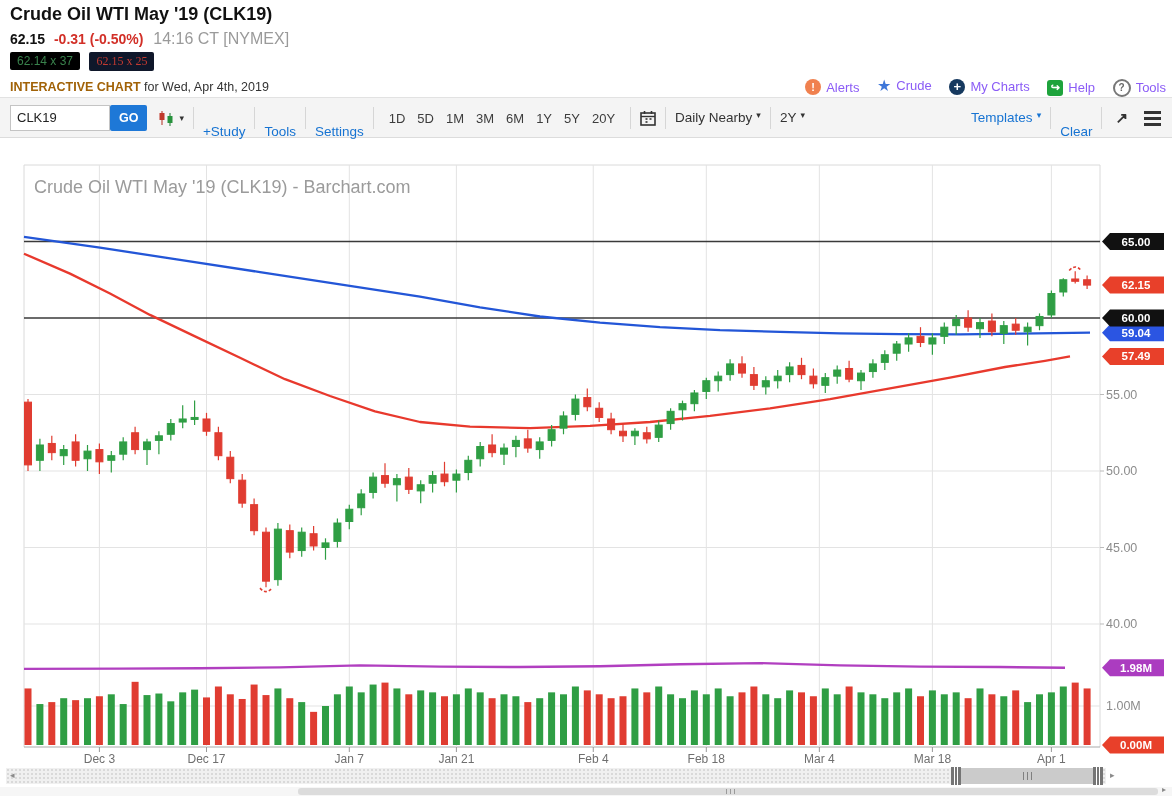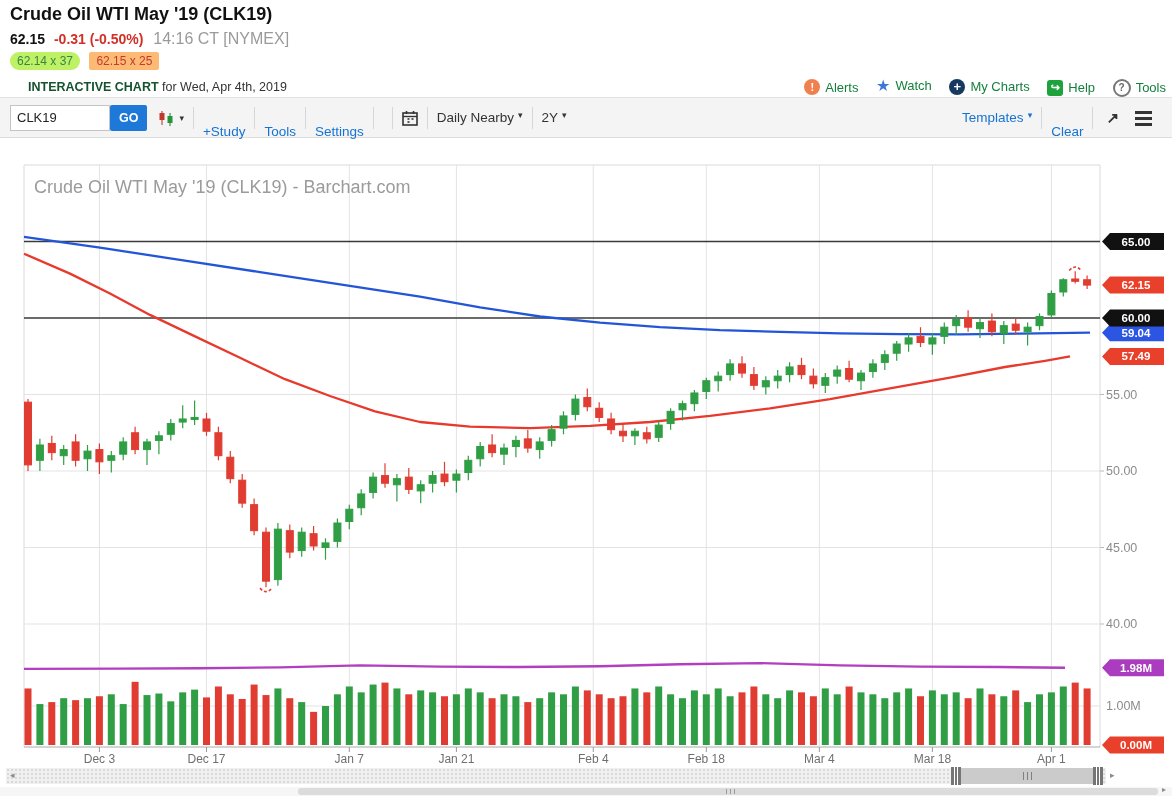--- a/index.html
+++ b/index.html
@@ -6,27 +6,27 @@
   .app{position:relative;width:1172px;height:796px;background:#fff;overflow:hidden;
        font-family:"Liberation Sans",sans-serif;color:#222;}
   
   .title{position:absolute;left:10px;top:4px;font-size:18px;font-weight:700;color:#111;}
   .quote-line{position:absolute;left:10px;top:30px;font-size:14px;}
   .quote-last{font-weight:700;color:#111;}
   .quote-chg{font-weight:700;color:#d22f27;margin-left:5px;}
   .quote-ts{color:#9a9a9a;font-size:16px;margin-left:6px;}
   .chips{position:absolute;left:10px;top:52px;font-size:12px;}
   .chip{display:inline-block;padding:2px 7px;border-radius:2px;margin-right:6px;}
-  .chip-bid{background:#bef264;color:#39824c;border-radius:9px;}
-  .chip-ask{background:#fdba74;color:#c23a31;}
+  .chip-bid{background:#000000;color:#39824c;}
+  .chip-ask{background:#0f172a;color:#c23a31;font-family:Liberation Serif, serif;}
   .ic-row{position:absolute;left:10px;top:80px;font-size:12.5px;color:#333;}
-  .ic-label{font-weight:700;color:#14532d;margin-left:18px;}
+  .ic-label{font-weight:700;color:#a16207;}
   .quick-links{position:absolute;right:6px;top:76px;font-size:13px;color:#1673d2;}
   .qlink{display:inline-flex;align-items:center;margin-left:14px;cursor:pointer;}
-  .qlink span.lbl{margin-left:5px;color:#15803d;}
+  .qlink span.lbl{margin-left:5px;color:#8b5cf6;}
   .cir{display:inline-flex;width:16px;height:16px;border-radius:50%;align-items:center;
        justify-content:center;font-size:11px;font-weight:700;color:#fff;}
   .alerts-cir{background:#f0814f;}
   .mycharts-cir{background:#16395f;font-size:13px;}
   .share-sq{display:inline-flex;width:16px;height:16px;border-radius:3px;background:#1ea33c;
        color:#fff;align-items:center;justify-content:center;font-size:11px;font-weight:700;}
   .help-cir{display:inline-flex;width:14px;height:14px;border-radius:50%;border:2px solid #777;
        color:#666;align-items:center;justify-content:center;font-size:10px;font-weight:700;background:#fff;}
   .star{color:#3f77d9;font-size:16px;}
   .hdr-rule{position:absolute;left:0;top:97px;width:1172px;height:1px;background:#e2e2e2;}
@@ -36,21 +36,21 @@
   .sym-input{width:86px;height:24px;border:1px solid #c4c4c4;font-size:13px;padding:0 6px;
        font-family:"Liberation Sans",sans-serif;color:#222;background:#fff;}
   .go-btn{height:26px;background:#1e78d7;color:#fff;border:none;font-weight:700;font-size:12.5px;
        padding:0 9px;border-radius:2px;cursor:pointer;font-family:"Liberation Sans",sans-serif;}
   .candle-widget{display:inline-flex;align-items:center;margin-left:10px;cursor:pointer;}
   .chev{font-size:9px;color:#333;margin-left:4px;}
   .vsep{width:1px;height:22px;background:#d6d6d6;margin:0 9px;}
   .tb-link{color:#1673d2;font-size:13.5px;cursor:pointer;margin-top:28px;}
   .range-btn{color:#3d3d3d;font-size:13px;margin:0 6px;cursor:pointer;}
   .tb-dd{display:inline-flex;align-items:flex-start;color:#333;font-size:13.5px;cursor:pointer;}
-  .tb-right{margin-left:auto;display:flex;align-items:center;padding-right:16px;}
+  .tb-right{margin-left:auto;display:flex;align-items:center;padding-right:7px;}
   .expand-arrow{font-size:15px;color:#333;font-weight:700;margin:0 4px;cursor:pointer;}
   .menu-icon{width:17px;height:3px;background:#333;box-shadow:0 6px 0 #333,0 12px 0 #333;
        margin:-10px 4px 0 12px;cursor:pointer;}
   
   .ohlc{position:absolute;left:22px;top:144px;font-size:12.5px;color:#333;}
   .ohlc b{color:#111;}
   .ohlc .sym{font-weight:700;font-size:13px;color:#111;margin-right:5px;}
   .ohlc span.v{margin-right:7px;}
   
   .chart-svg{position:absolute;left:0;top:163px;}
@@ -90,21 +90,21 @@
     <span class="ic-label">INTERACTIVE CHART</span>
     <span>for Wed, Apr 4th, 2019</span>
   </div>
   <div class="quick-links">
     <span class="qlink">
       <span class="cir alerts-cir">!</span>
       <span class="lbl">Alerts</span>
     </span>
     <span class="qlink">
       <span class="star">★</span>
-      <span class="lbl">Watch</span>
+      <span class="lbl">Crude</span>
     </span>
     <span class="qlink">
       <span class="cir mycharts-cir">+</span>
       <span class="lbl">My Charts</span>
     </span>
     <span class="qlink">
       <span class="share-sq">↪</span>
       <span class="lbl">Help</span>
     </span>
     <span class="qlink">
@@ -126,20 +126,21 @@
       </svg>
       <span class="chev">▾</span>
     </span>
     <span class="vsep"></span>
     <span class="tb-link">+Study</span>
     <span class="vsep"></span>
     <span class="tb-link">Tools</span>
     <span class="vsep"></span>
     <span class="tb-link">Settings</span>
     <span class="vsep"></span>
+    <span id="ranges"><span class="range-btn">1D</span><span class="range-btn">5D</span><span class="range-btn">1M</span><span class="range-btn">3M</span><span class="range-btn">6M</span><span class="range-btn">1Y</span><span class="range-btn">5Y</span><span class="range-btn">20Y</span></span>
     <span class="vsep"></span>
     <span style="display:inline-flex;cursor:pointer;">
       <svg width="16" height="16">
         <rect x="1" y="3" width="14" height="12" fill="none" stroke="#333" stroke-width="1.6"></rect>
         <line x1="4.5" y1="1" x2="4.5" y2="4" stroke="#333" stroke-width="1.6"></line>
         <line x1="11.5" y1="1" x2="11.5" y2="4" stroke="#333" stroke-width="1.6"></line>
         <line x1="1" y1="6.5" x2="15" y2="6.5" stroke="#333" stroke-width="1.4"></line>
         <line x1="5.5" y1="9" x2="7.5" y2="9" stroke="#333" stroke-width="1.6"></line>
         <line x1="9.5" y1="9" x2="11.5" y2="9" stroke="#333" stroke-width="1.6"></line>
         <line x1="5.5" y1="12" x2="7.5" y2="12" stroke="#333" stroke-width="1.6"></line>

